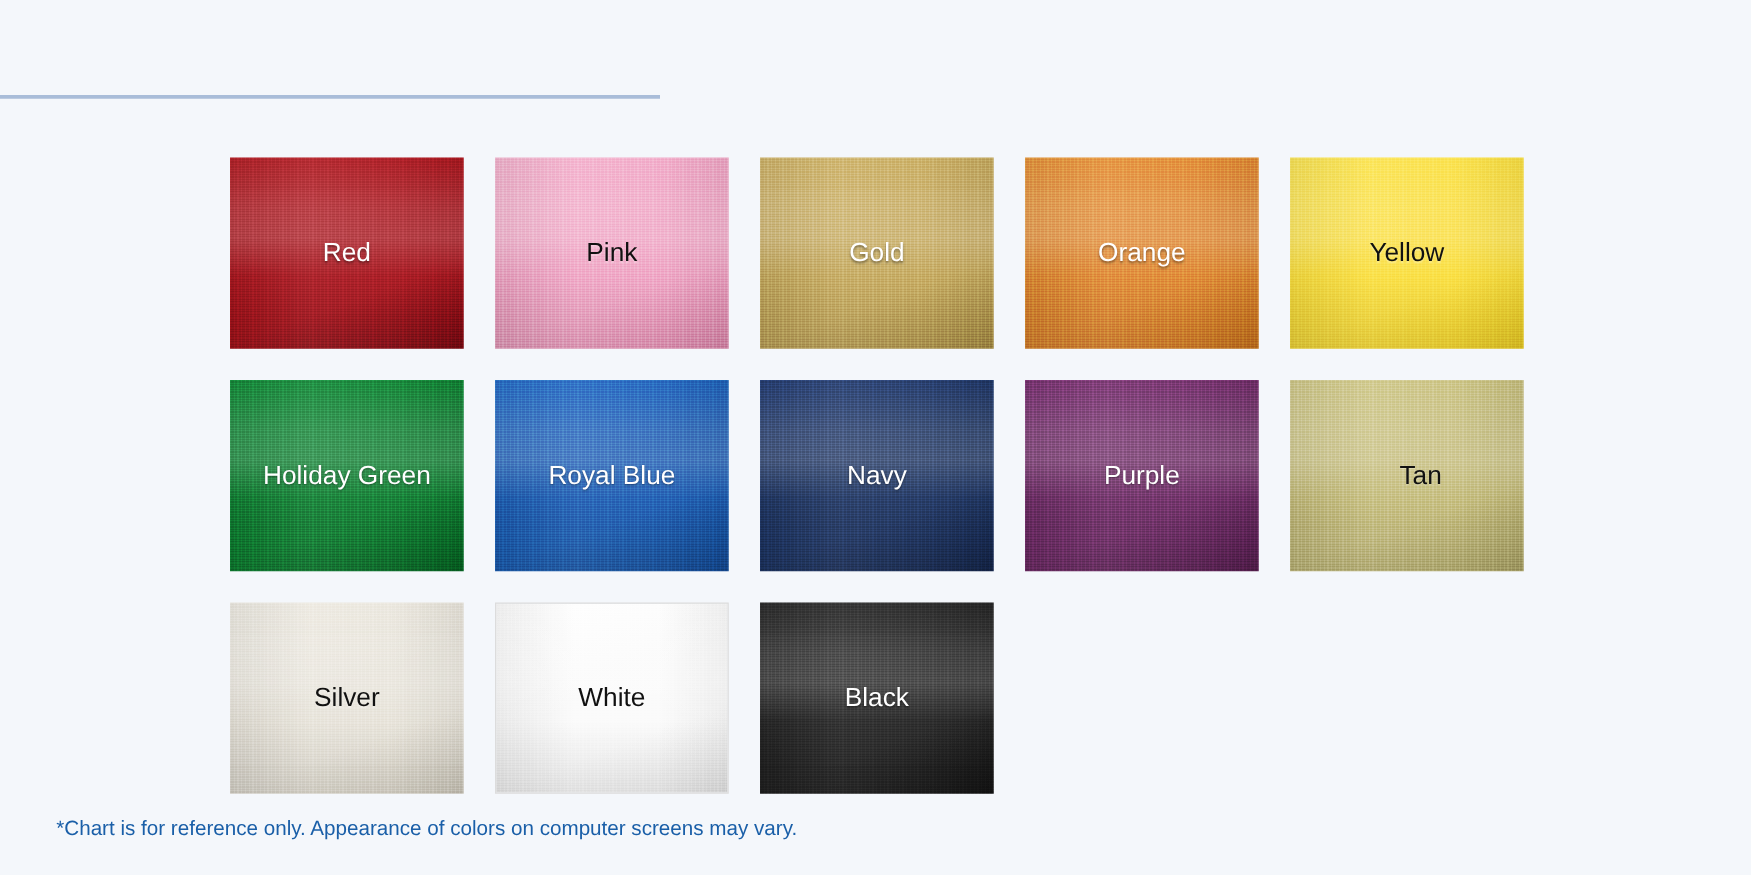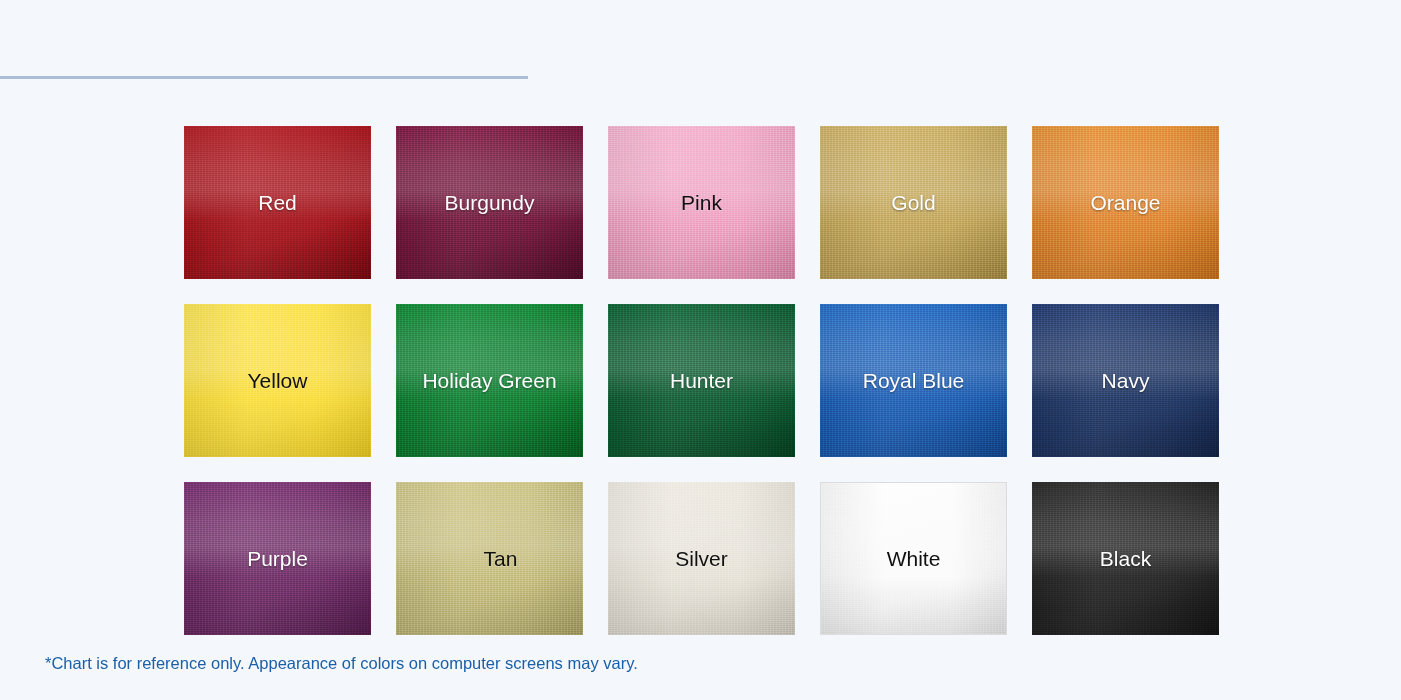--- a/index.html
+++ b/index.html
@@ -150,26 +150,20 @@
   <div class="title-rule" style="background: rgb(169, 189, 217);"></div>
 </div>
 
 <div class="swatch-grid">
     <div class="swatch" style="background: linear-gradient(160deg, rgb(182, 35, 42) 0%, rgb(165, 19, 27) 45%, rgb(165, 19, 27) 68%, rgb(126, 10, 18) 100%);">
       <div class="sheen-h"></div>
       <div class="sheen"></div>
       <div class="weave"></div>
       <div class="swatch-label label-light" style="color: rgb(255, 255, 255);">Red</div>
     </div>
-    <div class="swatch" style="background: linear-gradient(160deg, rgb(131, 32, 74) 0%, rgb(113, 22, 58) 45%, rgb(113, 22, 58) 68%, rgb(86, 13, 43) 100%);">
-      <div class="sheen-h"></div>
-      <div class="sheen"></div>
-      <div class="weave"></div>
-      <div class="swatch-label label-light" style="color: rgb(255, 255, 255);">Burgundy</div>
-    </div>
     <div class="swatch" style="background: linear-gradient(160deg, rgb(246, 185, 210) 0%, rgb(239, 163, 195) 45%, rgb(239, 163, 195) 68%, rgb(230, 143, 180) 100%);">
       <div class="sheen-h"></div>
       <div class="sheen"></div>
       <div class="weave"></div>
       <div class="swatch-label label-dark" style="color: rgb(17, 17, 17);">Pink</div>
     </div>
     <div class="swatch" style="background: linear-gradient(160deg, rgb(210, 184, 112) 0%, rgb(196, 168, 92) 45%, rgb(196, 168, 92) 68%, rgb(174, 146, 72) 100%);">
       <div class="sheen-h"></div>
       <div class="sheen"></div>
       <div class="weave"></div>
@@ -186,26 +180,20 @@
       <div class="sheen"></div>
       <div class="weave"></div>
       <div class="swatch-label label-dark" style="color: rgb(17, 17, 17);">Yellow</div>
     </div>
     <div class="swatch" style="background: linear-gradient(160deg, rgb(23, 143, 61) 0%, rgb(14, 127, 49) 45%, rgb(14, 127, 49) 68%, rgb(6, 101, 35) 100%);">
       <div class="sheen-h"></div>
       <div class="sheen"></div>
       <div class="weave"></div>
       <div class="swatch-label label-light" style="color: rgb(255, 255, 255);">Holiday Green</div>
     </div>
-    <div class="swatch" style="background: linear-gradient(160deg, rgb(20, 105, 59) 0%, rgb(13, 91, 49) 45%, rgb(13, 91, 49) 68%, rgb(6, 69, 36) 100%);">
-      <div class="sheen-h"></div>
-      <div class="sheen"></div>
-      <div class="weave"></div>
-      <div class="swatch-label label-light" style="color: rgb(255, 255, 255);">Hunter</div>
-    </div>
     <div class="swatch" style="background: linear-gradient(160deg, rgb(42, 114, 202) 0%, rgb(28, 94, 180) 45%, rgb(28, 94, 180) 68%, rgb(20, 75, 150) 100%);">
       <div class="sheen-h"></div>
       <div class="sheen"></div>
       <div class="weave"></div>
       <div class="swatch-label label-light" style="color: rgb(255, 255, 255); text-align: right;">Royal Blue</div>
     </div>
     <div class="swatch" style="background: linear-gradient(160deg, rgb(40, 65, 119) 0%, rgb(30, 53, 99) 45%, rgb(30, 53, 99) 68%, rgb(21, 38, 75) 100%);">
       <div class="sheen-h"></div>
       <div class="sheen"></div>
       <div class="weave"></div>

